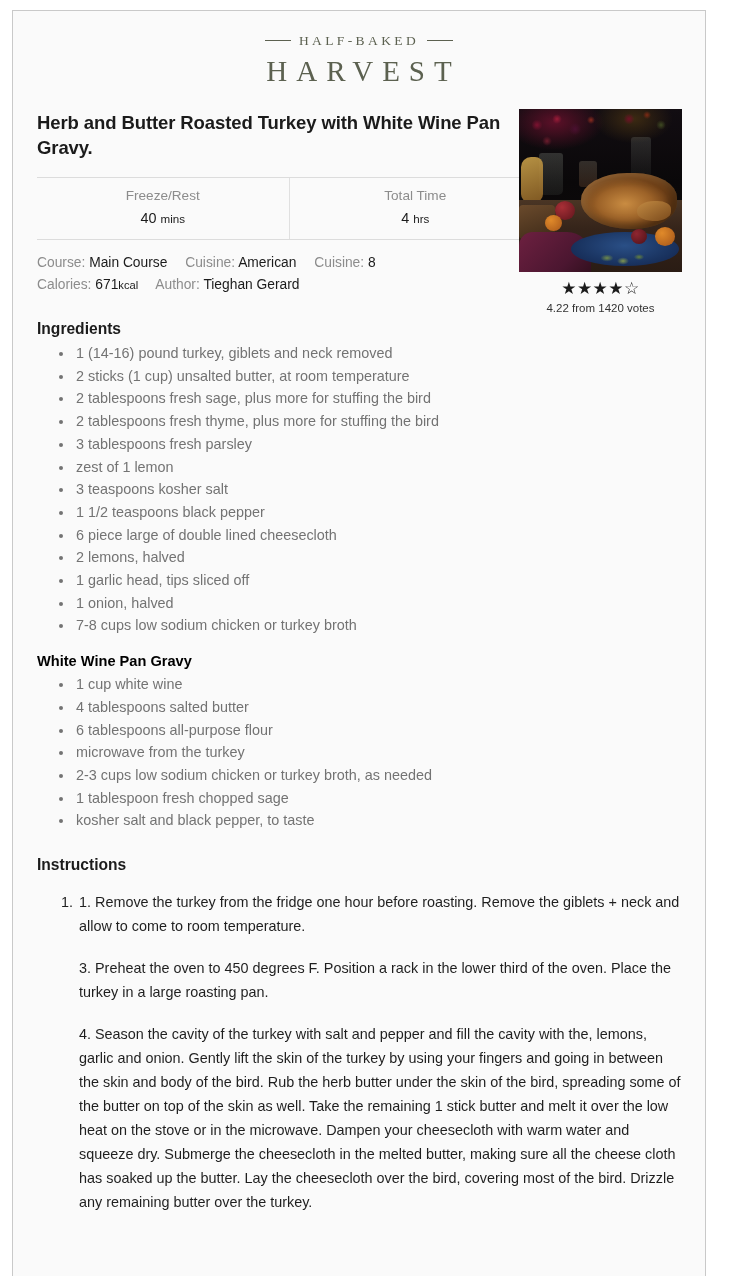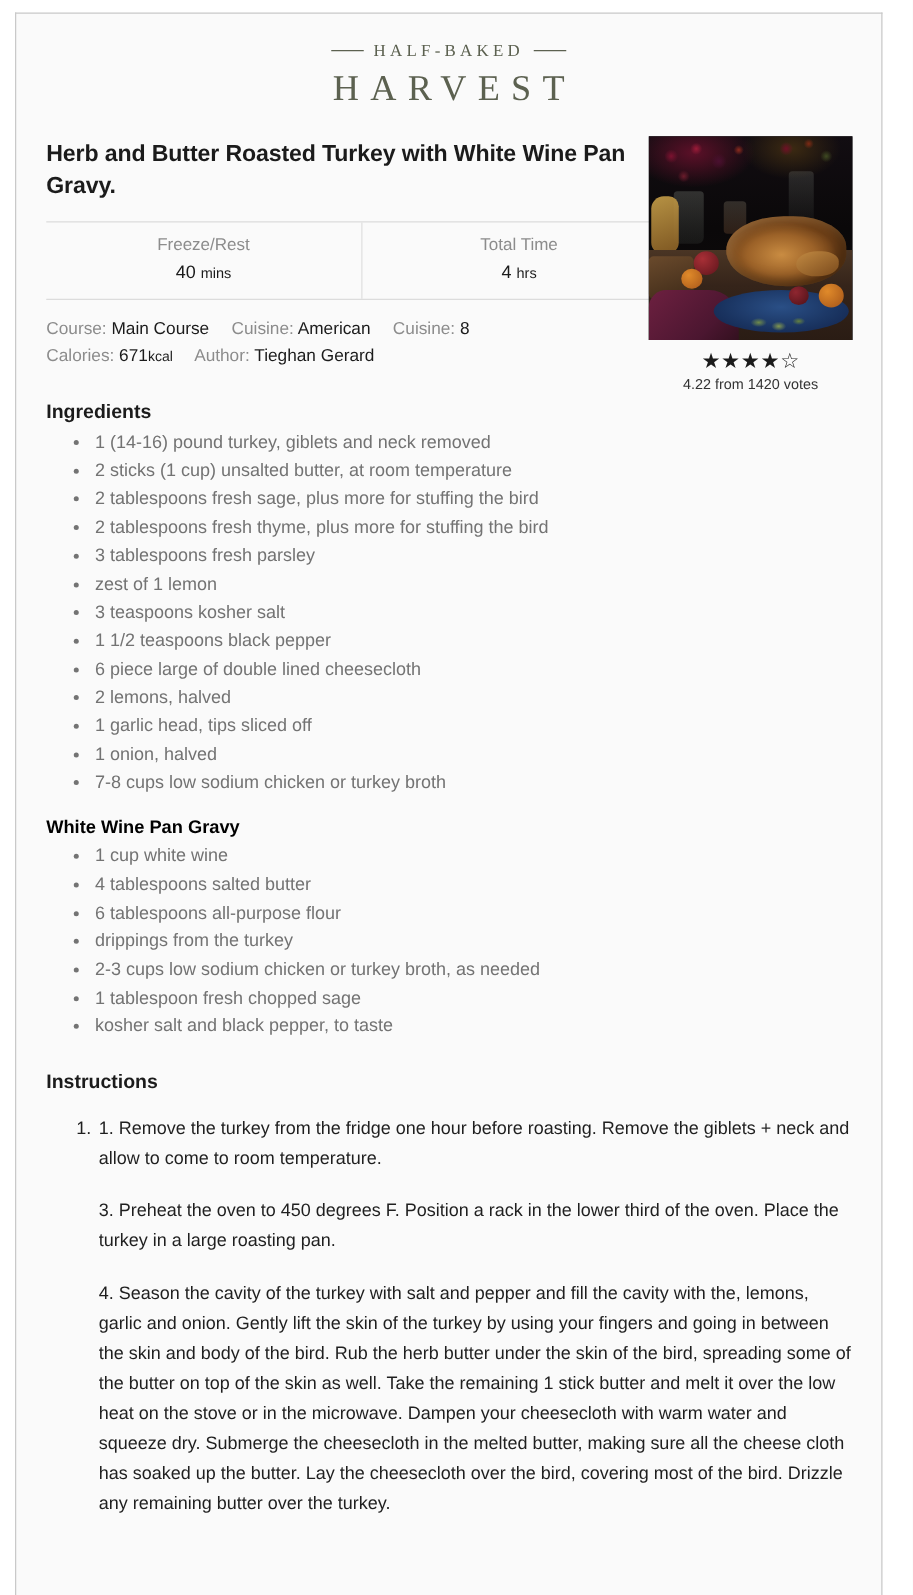--- a/index.html
+++ b/index.html
@@ -408,21 +408,21 @@
       <li>1 garlic head, tips sliced off</li>
       <li>1 onion, halved</li>
       <li>7-8 cups low sodium chicken or turkey broth</li>
     </ul>
 
     <div class="subsection-title">White Wine Pan Gravy</div>
     <ul class="ingredients">
       <li>1 cup white wine</li>
       <li>4 tablespoons salted butter</li>
       <li>6 tablespoons all-purpose flour</li>
-      <li>drippings from the turkey</li>
+      <li>microwave from the turkey</li>
       <li>2-3 cups low sodium chicken or turkey broth, as needed</li>
       <li>1 tablespoon fresh chopped sage</li>
       <li>kosher salt and black pepper, to taste</li>
     </ul>
 
     <div class="section-title">Instructions</div>
     <ol class="instructions">
       <li>
         <p>1. Remove the turkey from the fridge one hour before roasting. Remove the giblets + neck and allow to come to room temperature.</p>
         <p>3. Preheat the oven to 450 degrees F. Position a rack in the lower third of the oven. Place the turkey in a large roasting pan.</p>

